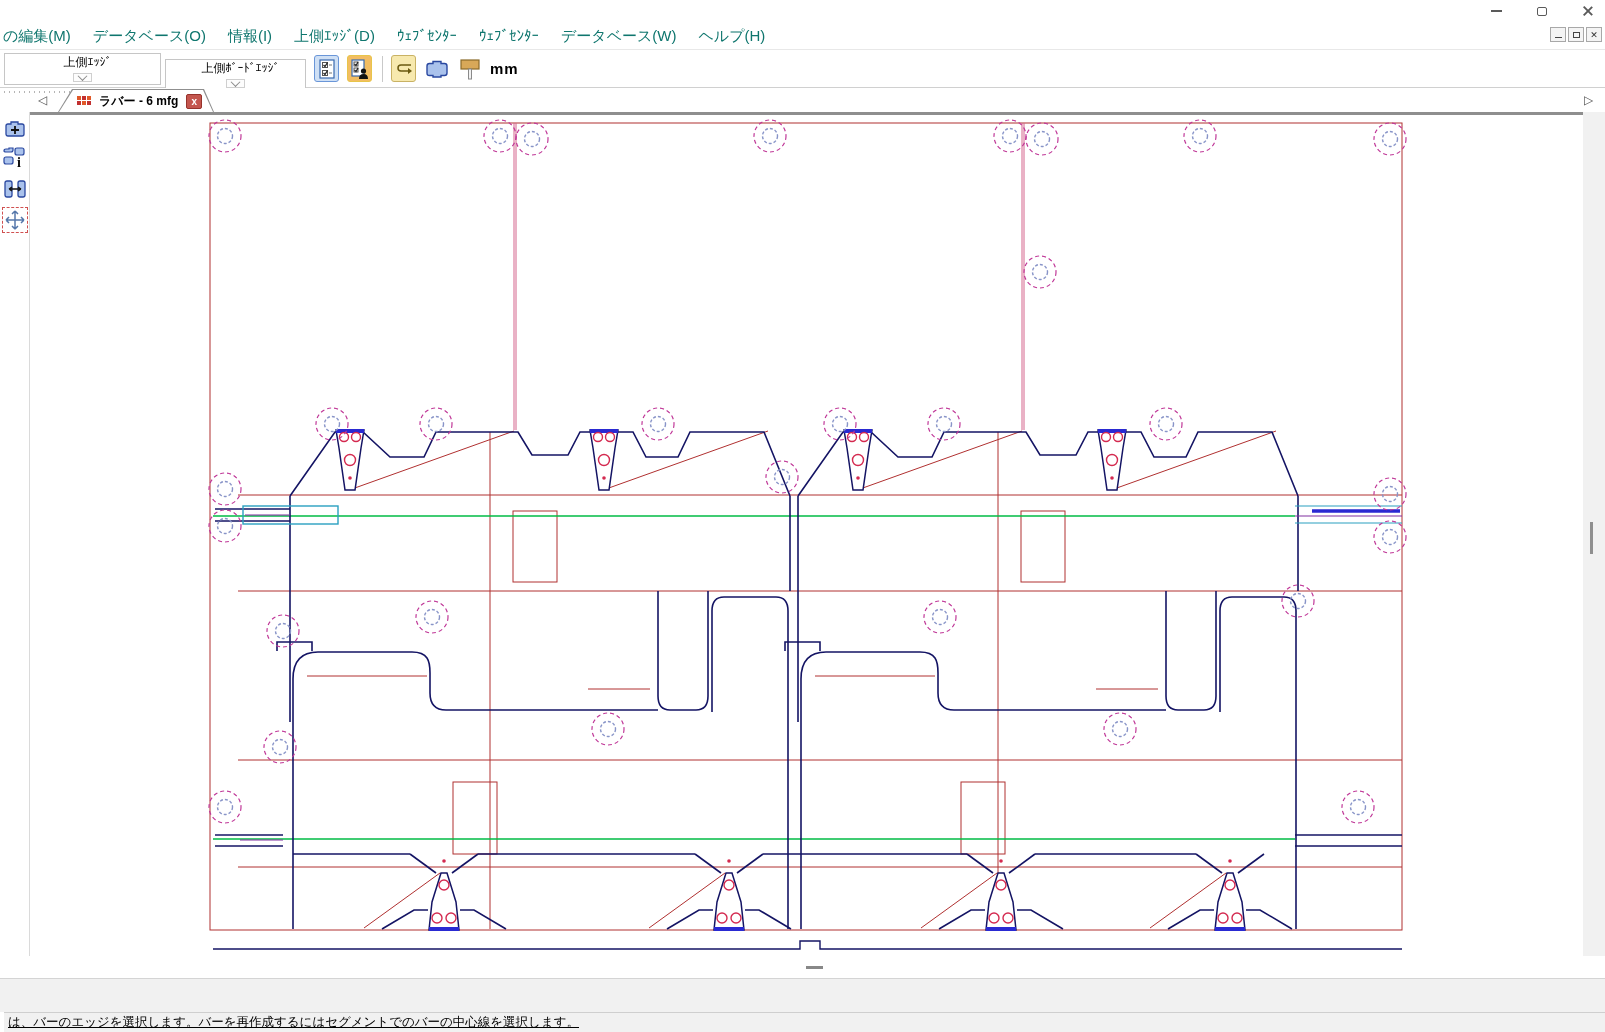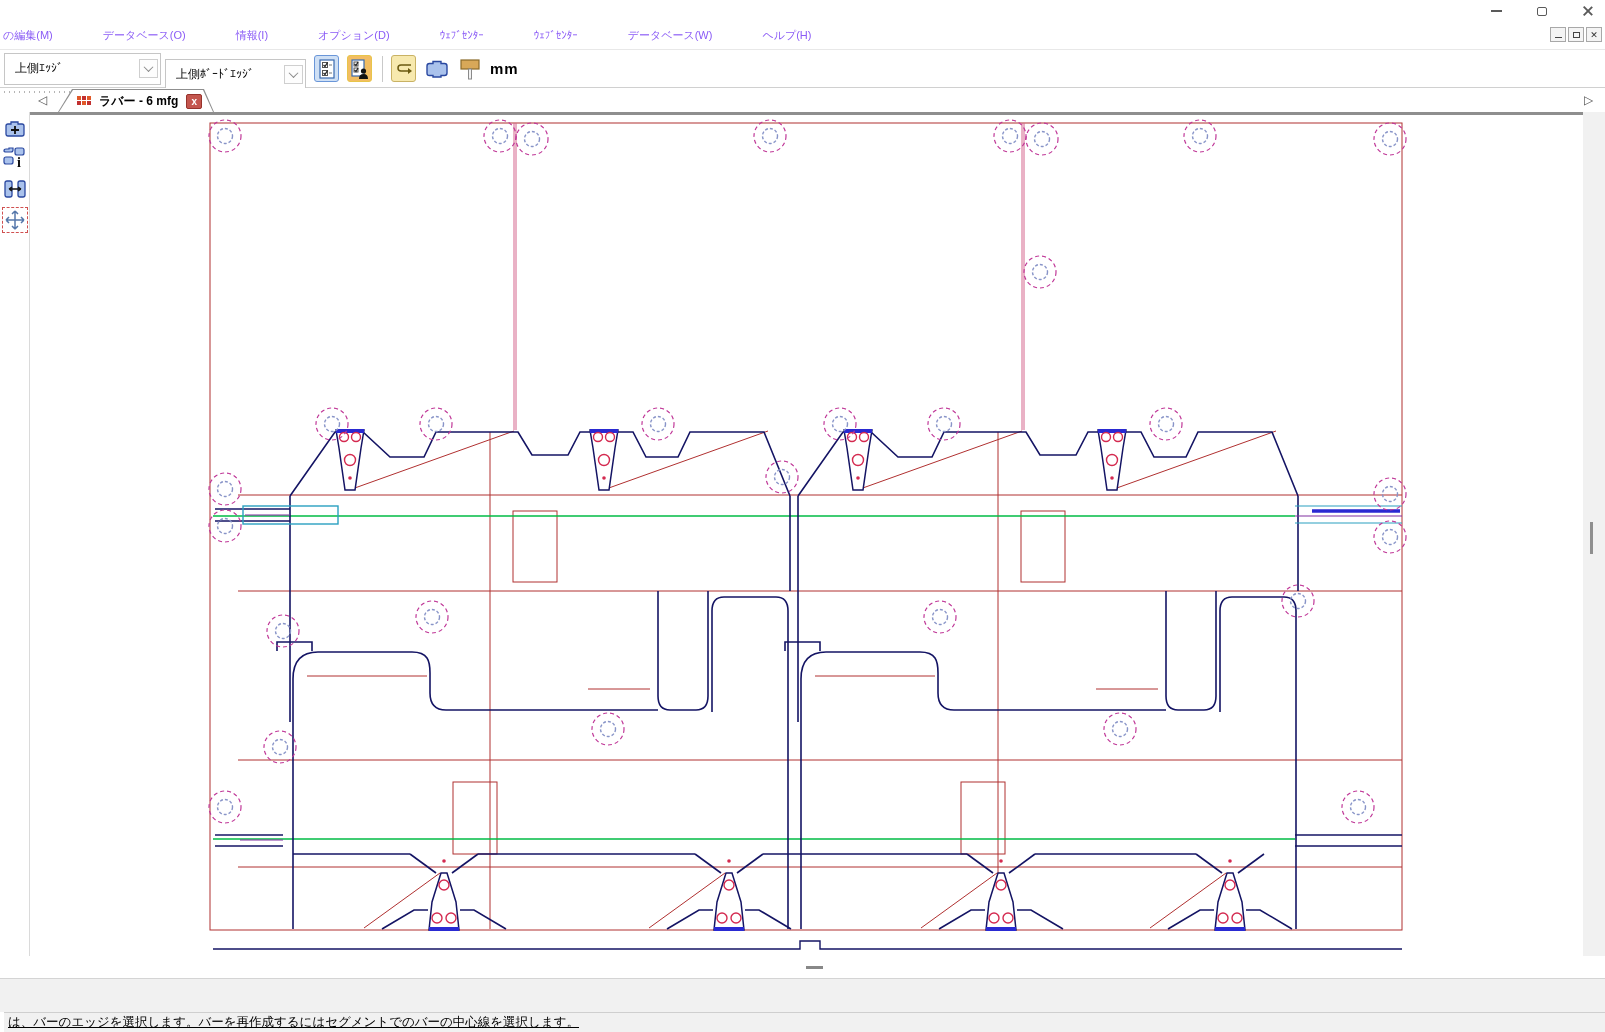--- a/index.html
+++ b/index.html
@@ -10,31 +10,31 @@
   .win-ctls { position:absolute; right:8px; top:0; height:22px; display:flex; align-items:center; gap:28px; }
   .win-btn { width:18px; height:18px; display:flex; align-items:center; justify-content:center; cursor:default; }
   .glyph-min { width:11px; height:2px; background:#5a5a5a; }
   .glyph-max { width:10px; height:9px; border:1.4px solid #5a5a5a; border-radius:2px; }
   .glyph-close { position:relative; width:12px; height:12px; }
   .glyph-close:before,.glyph-close:after { content:""; position:absolute; left:5px; top:0; width:1.6px; height:12px; background:#5a5a5a; }
   .glyph-close:before { transform:rotate(45deg);} .glyph-close:after { transform:rotate(-45deg);}
   
   #menu-bar { position:absolute; left:0; top:22px; width:1605px; height:28px; background:#ffffff;
     display:flex; align-items:center; border-bottom:1px solid #e8e8e8; }
-  .menu-item { padding:0 25px; font-size:11px; color:#8b5cf6; line-height:27px; white-space:nowrap; }
+  .menu-item { padding:0 11px; font-size:15px; color:#0f766e; line-height:27px; white-space:nowrap; }
   .menu-item:first-child { padding-left:3px; }
   .mdi-ctls { position:absolute; right:3px; top:5px; display:flex; gap:2px; }
   .mdi-btn { width:16px; height:15px; border:1px solid #a8a8a8; background:#f4f4f4;
     display:flex; align-items:center; justify-content:center; font-size:9px; color:#333; }
   .mdi-min { width:7px; height:1.5px; background:#444; margin-top:6px; }
   .mdi-rest { width:7px; height:6px; border:1px solid #444; }
   
   #toolbar { position:absolute; left:0; top:50px; width:1605px; height:38px; background:#ffffff;
     border-bottom:1px solid #d0d0d0; display:flex; align-items:center; }
-  .combo { height:32px; background:#fff; border:1px solid #c6c6c6; display:flex; align-items:center; margin-left:4px; }
+  .combo { height:32px; background:#fff; border:1px solid #c6c6c6; display:flex; align-items:center; margin-left:4px;flex-direction:column; }
   .combo .val { font-size:12px; color:#000; padding-left:10px; flex:1; white-space:nowrap; }
   .combo .drop { width:19px; height:19px; margin:2px; border:1px solid #cfcfcf; background:#fdfdfd;
     display:flex; align-items:center; justify-content:center; }
   .chev { width:7px; height:7px; border-right:1.5px solid #8a8a8a; border-bottom:1.5px solid #8a8a8a;
     transform:rotate(45deg) translate(-1px,-1px); }
   #combo-edge { width:157px; } #combo-board-edge { width:141px;margin-top:12px; }
   .tb-btn { width:25px; height:27px; margin-left:8px; border-radius:3px; display:flex; align-items:center; justify-content:center; }
   .tb-blue { background:#cfe0f5; border:1px solid #6a96d8; }
   .tb-orange { background:#f2bd62; border:1px solid #e8c54a; }
   .tb-yellow { background:#f7e9ae; border:1px solid #c9b264; }
@@ -91,21 +91,21 @@
     <div class="win-btn">
         <div class="glyph-close"></div>
       </div>
   </div>
 </div>
 
 <div id="menu-bar">
   <div class="menu-item">の編集(M)</div>
   <div class="menu-item">データベース(O)</div>
   <div class="menu-item">情報(I)</div>
-  <div class="menu-item">オプション(D)</div>
+  <div class="menu-item">上側ｴｯｼﾞ(D)</div>
   <div class="menu-item">ｳｪﾌﾞｾﾝﾀｰ</div>
   <div class="menu-item">ｳｪﾌﾞｾﾝﾀｰ</div>
   <div class="menu-item">データベース(W)</div>
   <div class="menu-item">ヘルプ(H)</div>
   <div class="mdi-ctls">
     <div class="mdi-btn">
         <div class="mdi-min"></div>
       </div>
     <div class="mdi-btn">
         <div class="mdi-rest"></div>

